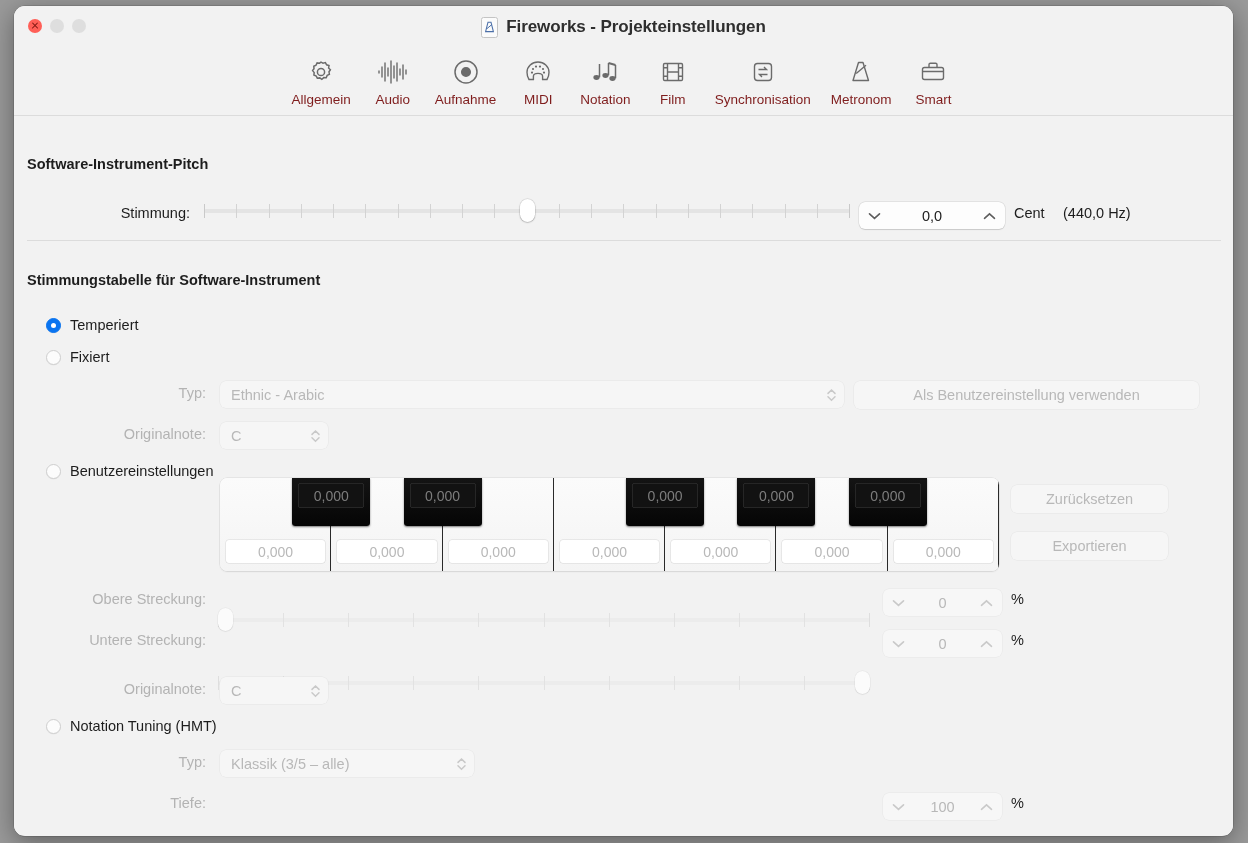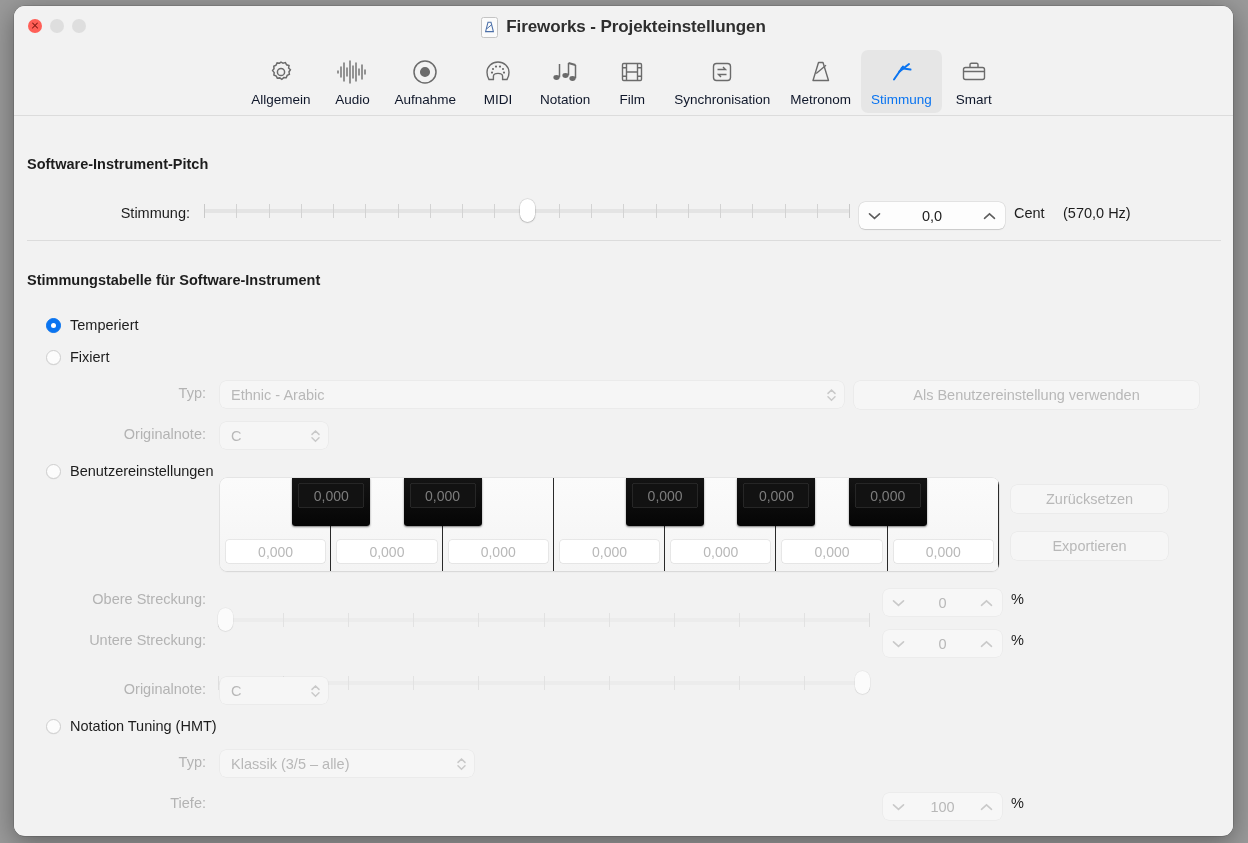--- a/index.html
+++ b/index.html
@@ -65,21 +65,21 @@
     width: auto; min-width: 64px;
     padding: 5px 10px 6px 10px;
     display: flex; flex-direction: column; align-items: center; gap: 3px;
     border-radius: 7px;
     cursor: default;
   }
   .tb-item .tb-ico {
     height: 34px; display: flex; align-items: center; justify-content: center;
     color: #6b6b6b;
   }
-  .tb-item .tb-lbl { font-size: 13.5px; color: #0f172a; white-space: nowrap; }
+  .tb-item .tb-lbl { font-size: 13.5px; color: #7f1d1d; white-space: nowrap; }
   .tb-item.active { background: #e6e6e6; }
   .tb-item.active .tb-ico { color: #0a74f0; }
   .tb-item.active .tb-lbl { color: #0a74f0; }
   .tempo-num { font-size: 20px; font-weight: bold; color: #6b6b6b; line-height: 17px; }
   .tempo-auto { font-size: 11px; font-weight: bold; color: #6b6b6b; line-height: 12px; letter-spacing: 0.3px; }
   
   .content { position: relative; height: 719px; background: #f2f2f2; }
   .section-title {
     font-size: 14.5px; font-weight: bold; color: #1d1d1d;
   }
@@ -321,30 +321,20 @@
     <div class="tb-item">
       <div class="tb-ico">
         <svg width="28" height="28" viewBox="0 0 28 28" fill="none" stroke="currentColor" stroke-width="1.4" stroke-linejoin="round">
           <path d="M11.5 4.5 L16 4.5 L21.5 22.5 L6 22.5 Z"></path>
           <line x1="9.2" y1="15.5" x2="19" y2="7.3"></line>
         </svg>
       </div>
       <div class="tb-lbl">Metronom</div>
     </div>
 
-    <div class="tb-item active">
-      <div class="tb-ico">
-        <svg width="28" height="28" viewBox="0 0 28 28" fill="none" stroke="currentColor" stroke-width="2" stroke-linecap="round">
-          <path d="M7 21.5 L16 8.5"></path>
-          <path d="M12.3 13.6 L22 6"></path>
-          <path d="M14.6 10.2 L23.5 11.5"></path>
-        </svg>
-      </div>
-      <div class="tb-lbl">Stimmung</div>
-    </div>
 
     <div class="tb-item">
       <div class="tb-ico">
         <svg width="28" height="28" viewBox="0 0 28 28" fill="none" stroke="currentColor" stroke-width="1.4">
           <rect x="3.5" y="9.5" width="21" height="12" rx="2"></rect>
           <path d="M10 9.5 L10 6.5 C10 5.7 10.6 5.2 11.4 5.2 L16.6 5.2 C17.4 5.2 18 5.7 18 6.5 L18 9.5"></path>
           <line x1="3.5" y1="13.5" x2="24.5" y2="13.5"></line>
         </svg>
       </div>
       <div class="tb-lbl">Smart</div>
@@ -393,21 +383,21 @@
       </span>
       <span class="sv">0,0</span>
       <span class="chev">
         <svg width="13" height="8" viewBox="0 0 13 8" fill="none" stroke="currentColor" stroke-width="1.6" stroke-linecap="round">
             <path d="M1.5 6.3 L6.5 1.8 L11.5 6.3"></path>
           </svg>
       </span>
     </div>
 
     <div class="abs unit" style="left:1000px; top:89px;">Cent</div>
-    <div class="abs unit" style="left:1049px; top:89px;">(570,0 Hz)</div>
+    <div class="abs unit" style="left:1049px; top:89px;">(440,0 Hz)</div>
 
     <div class="abs divider" style="left:13px; top:124px; width:1194px;"></div>
 
     <div class="abs section-title" style="left:13px; top:156px;">Stimmungstabelle für Software-Instrument</div>
 
     <div class="abs radio-row" style="left:32px; top:201px;">
       <span class="radio on"></span>
       <span class="rlbl">Temperiert</span>
     </div>
 

